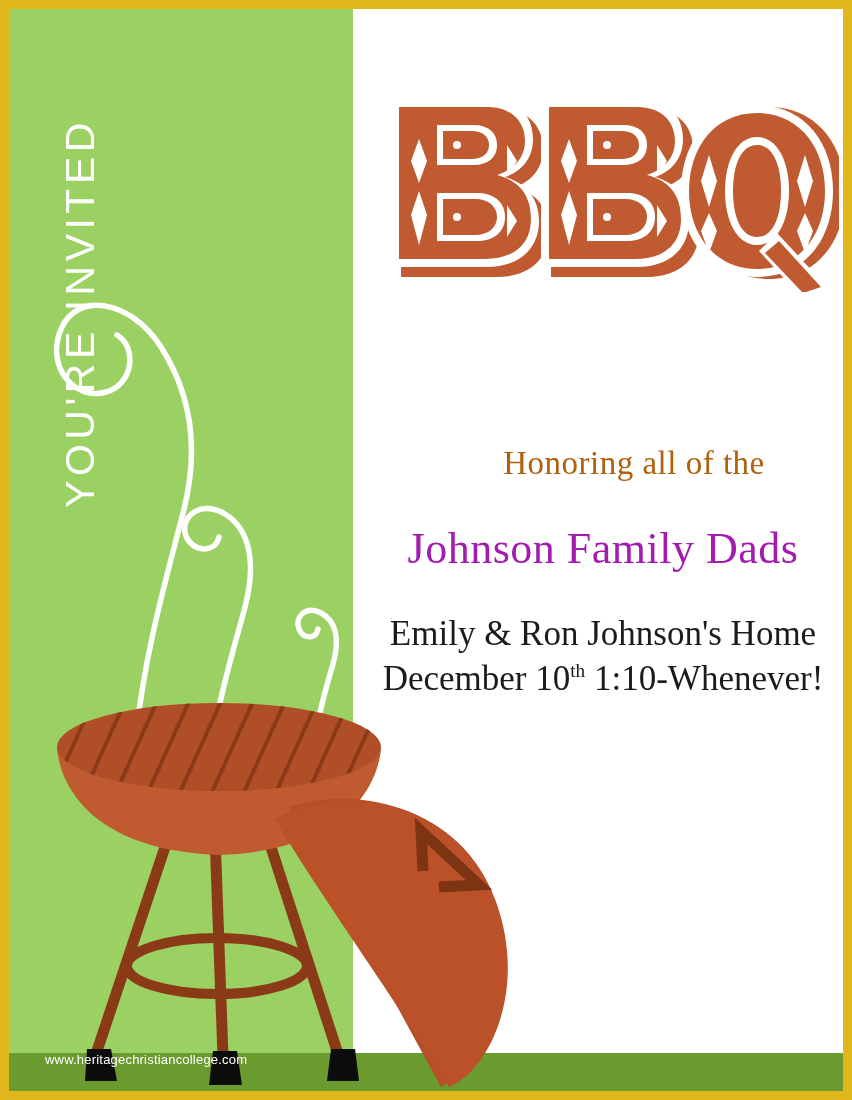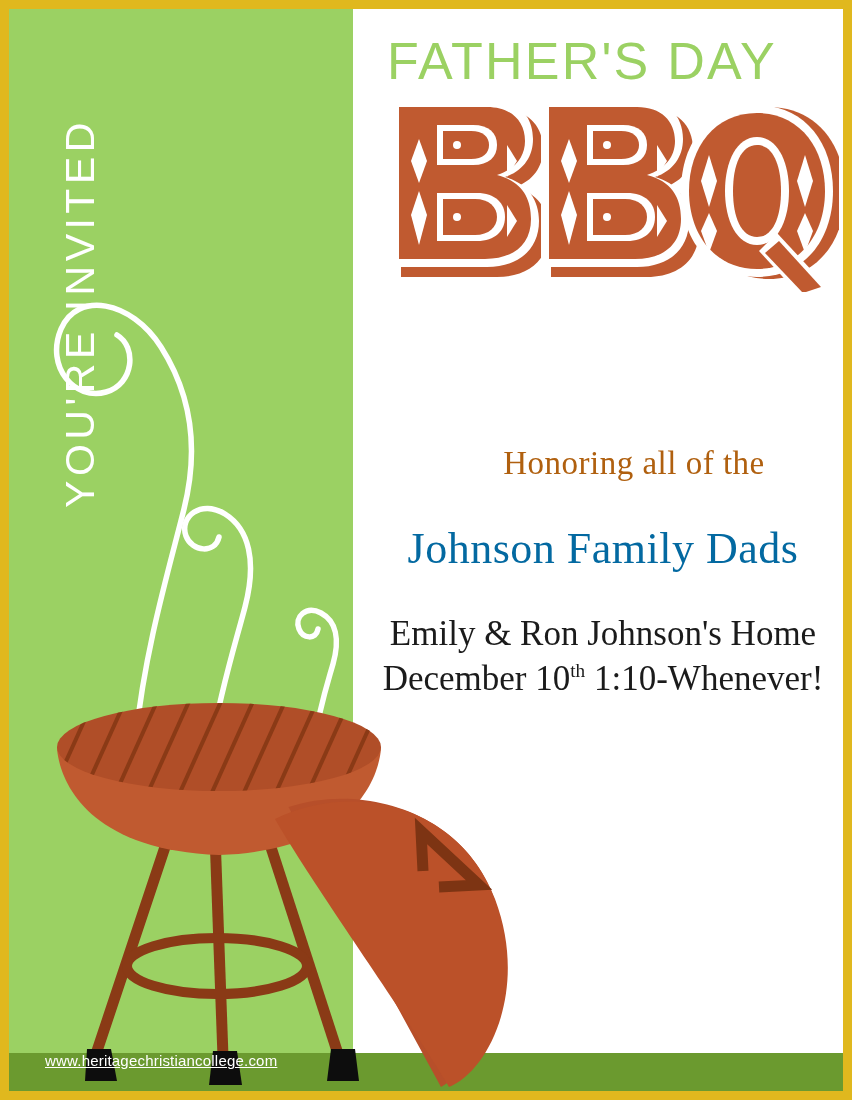--- a/index.html
+++ b/index.html
@@ -87,21 +87,21 @@
     font-family:"Liberation Serif",serif;
     font-size:33px;
     letter-spacing:.5px;
     padding-left:31px;
   }
   .family{
     position:absolute;
     left:344px;top:514px;
     width:500px;
     text-align:center;
-    color:#0369a1;
+    color:#a21caf;
     font-family:"Liberation Serif",serif;
     font-size:44px;
     letter-spacing:.5px;
   }
   .details{
     position:absolute;
     left:344px;top:606px;
     width:500px;
     text-align:center;
     color:#1b1b1b;
@@ -120,24 +120,23 @@
     width:852px;height:1100px;
     pointer-events:none;
   }
 
   
   .watermark{
     position:absolute;
     left:36px;top:1043px;
     color:#ffffff;
     font-family:"Liberation Sans",sans-serif;
-    font-size:15px;
+    font-size:13px;
     letter-spacing:.2px;
     white-space:nowrap;
-    text-decoration:underline;
   }
 </style>
 </head>
 <body>
 
 <div id="flyer">
   <div id="canvas">
 
     <div class="green-panel"></div>
     <div class="white-panel"></div>
@@ -210,21 +209,20 @@
                  C 520 980, 480 1062, 440 1078
                  C 400 1010, 300 870, 266 810 Z" fill="#bb5129"></path>
       </g>
       <g fill="none" stroke="#7d3413" stroke-width="11" stroke-linejoin="miter">
         <path d="M414 862 L 412 822 L 470 876 L 430 878"></path>
       </g>
     </svg>
 
     <div class="vertical-text">YOU'RE INVITED</div>
 
-    <div class="fathers-day">FATHER'S DAY</div>
 
     <div class="bbq-wrap">
       <svg viewBox="0 0 460 205" width="460" height="205" aria-hidden="true">
         <defs>
 
           <g id="glyph-B">
 
             <path d="M6 4 H104 C132 4 148 20 148 44 C148 62 138 76 120 82
                      C142 88 154 104 154 126 C154 154 134 172 102 172 H6 Z" fill="#ffffff"></path>
             <path d="M14 12 H102 C126 12 140 26 140 46 C140 62 130 74 112 80

